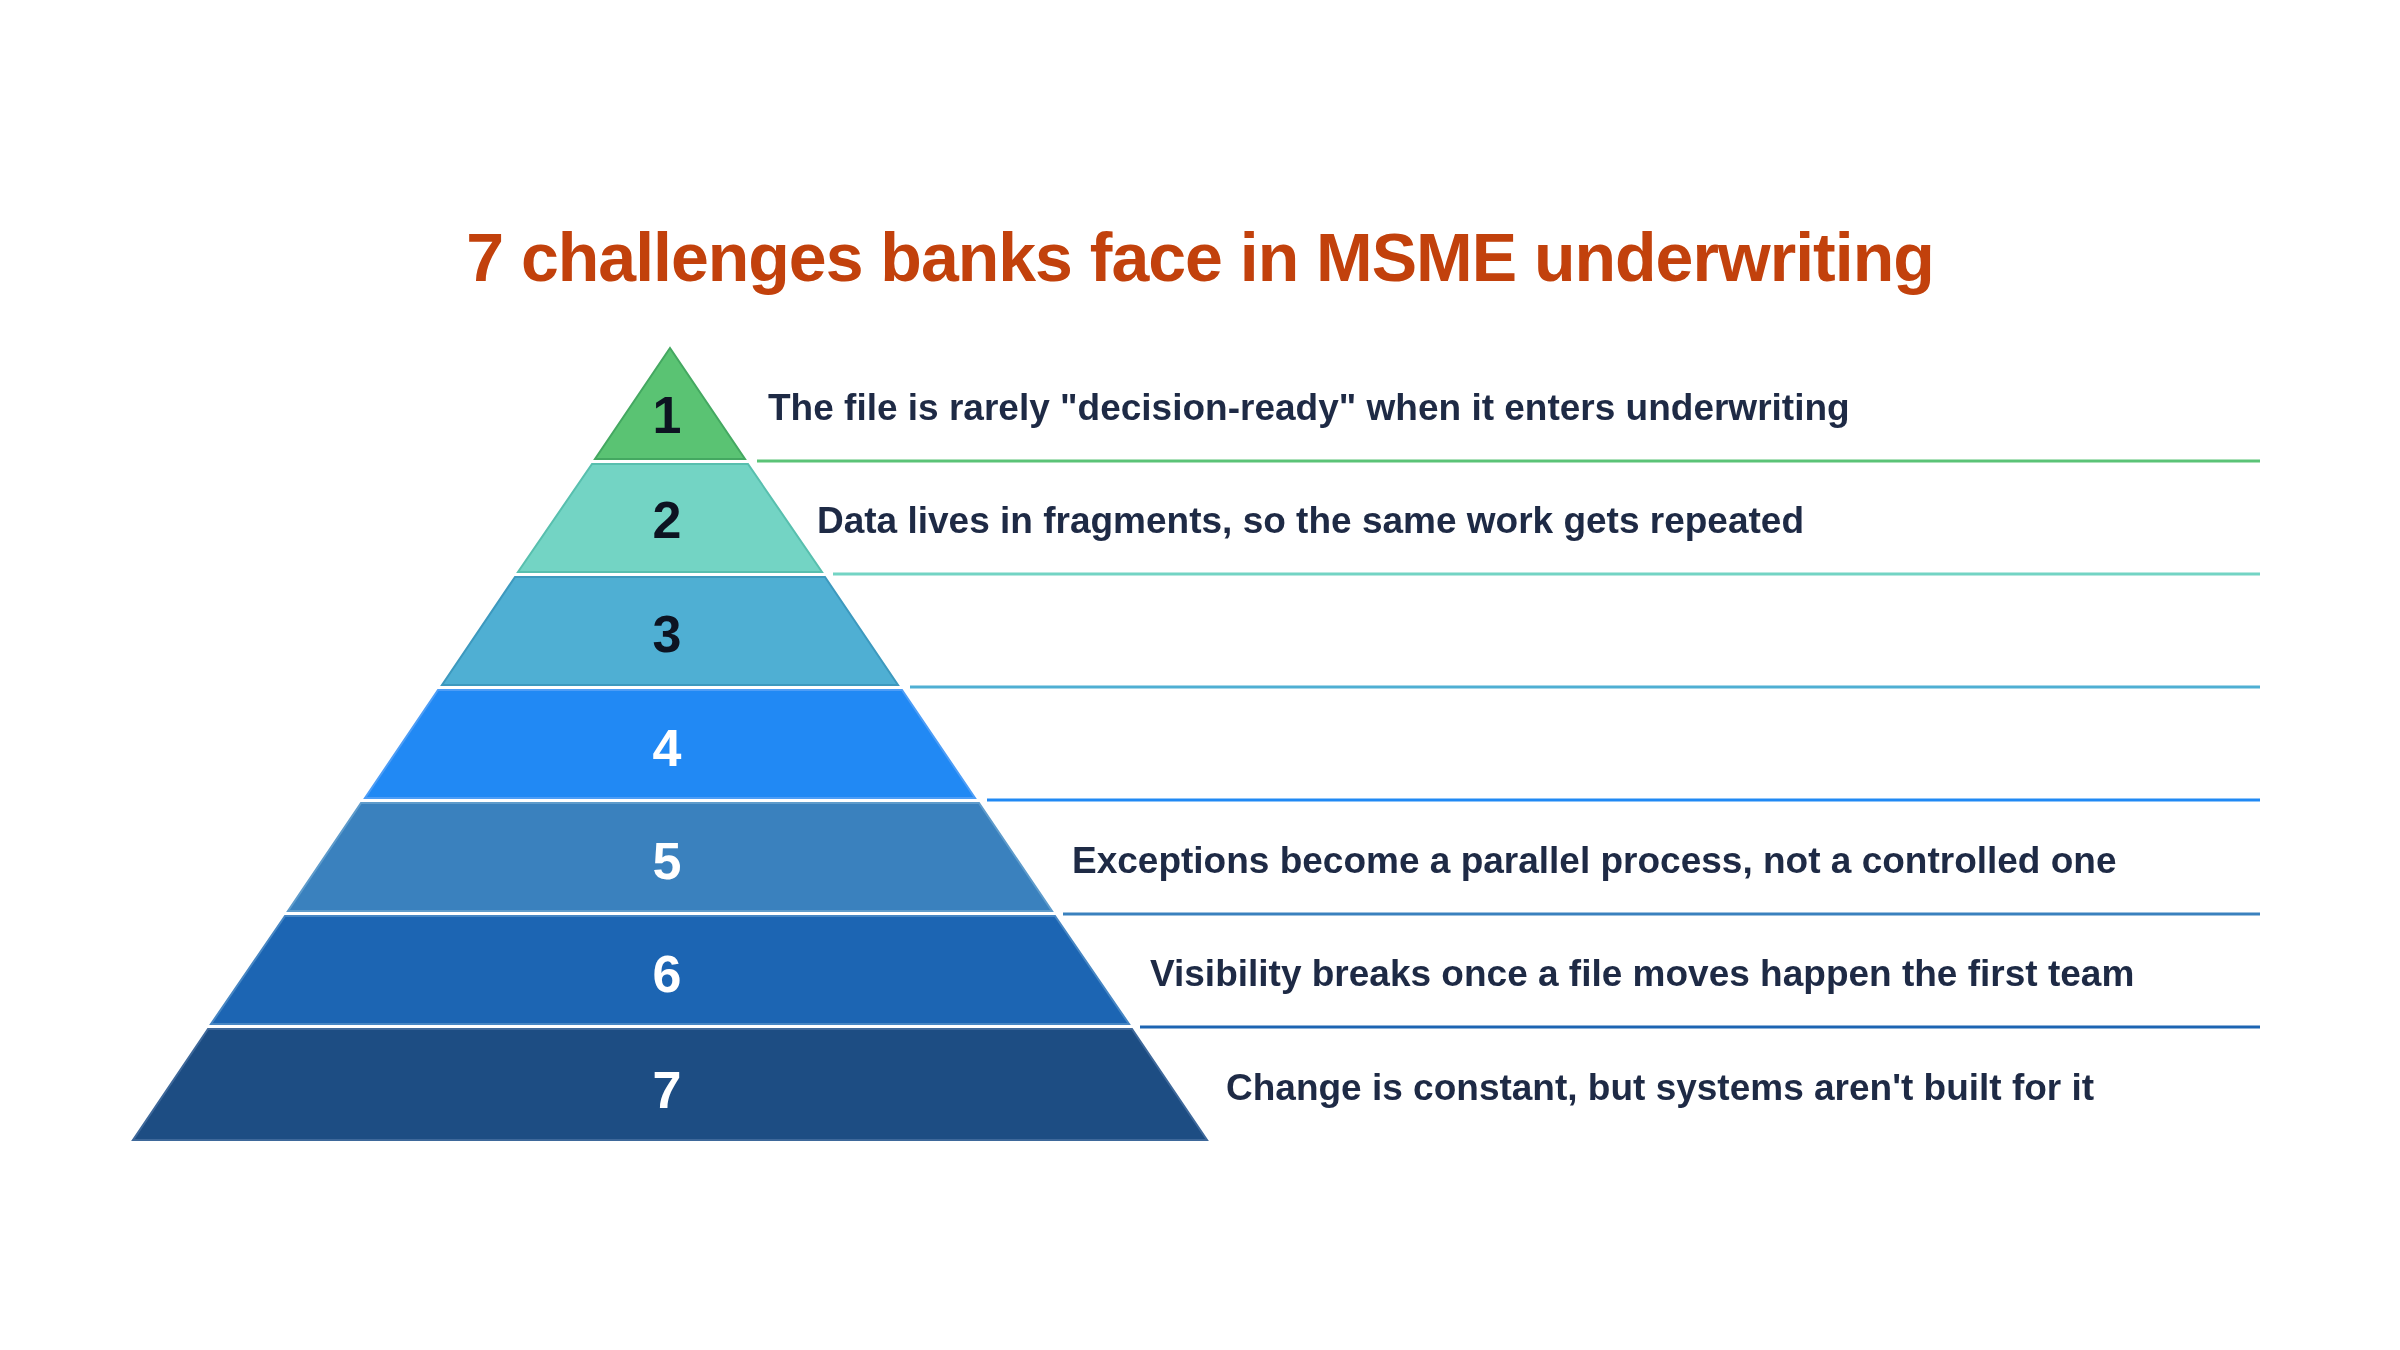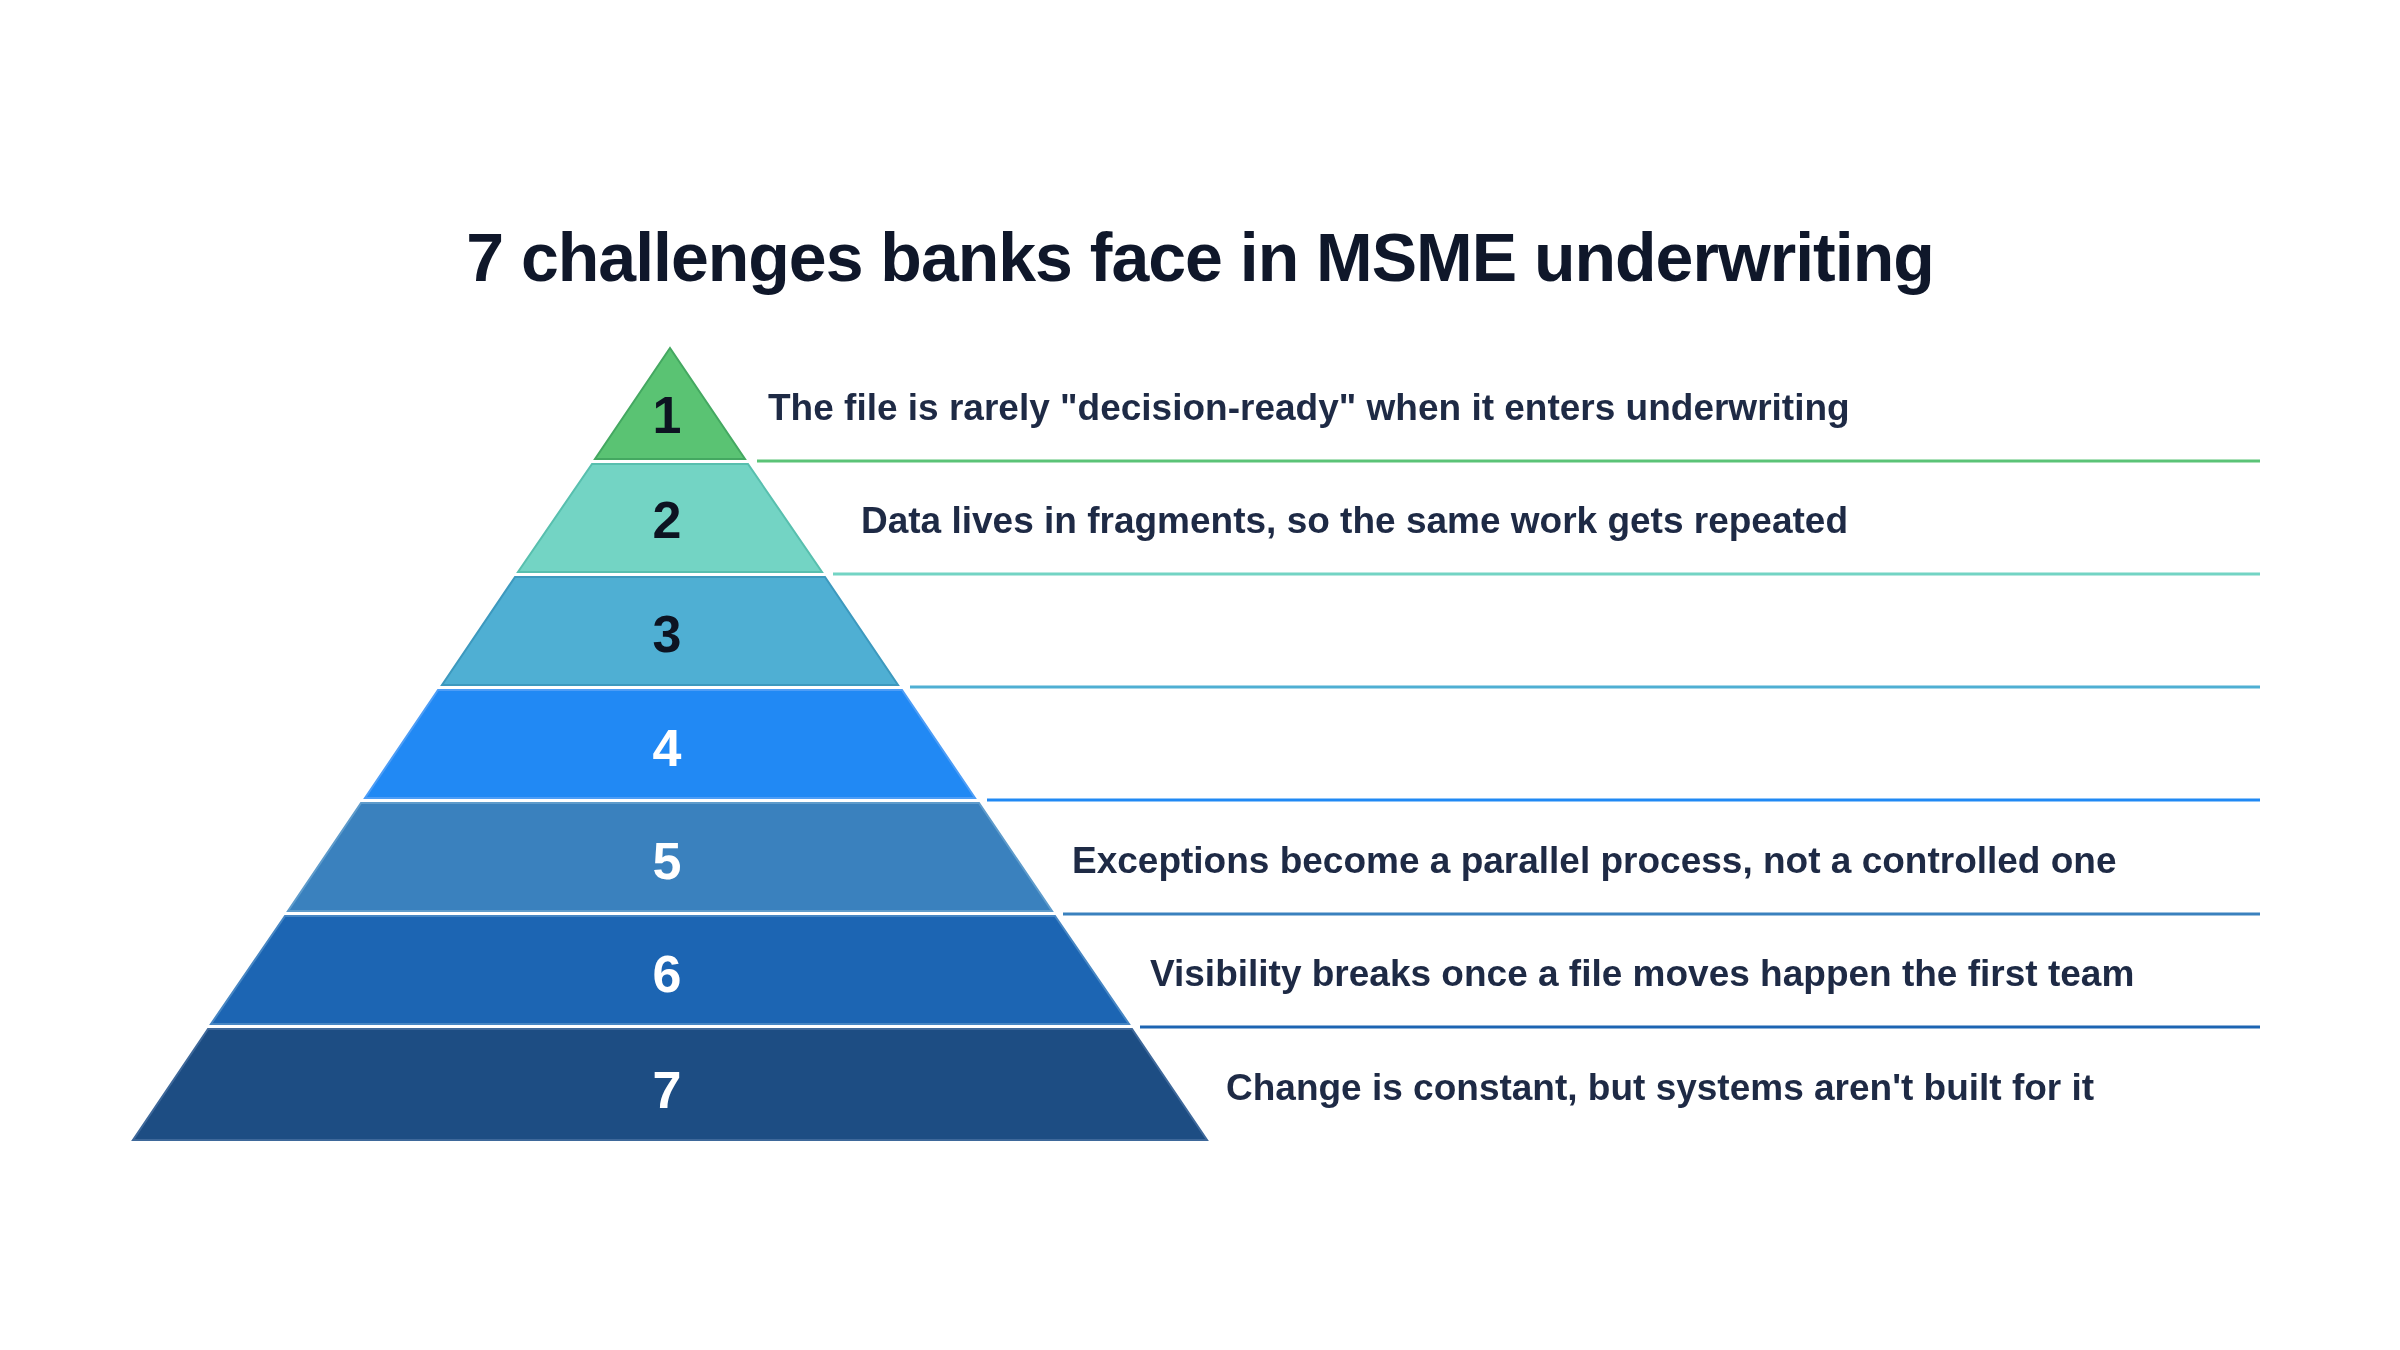--- a/index.html
+++ b/index.html
@@ -11,21 +11,21 @@
     font-family:"Liberation Sans", sans-serif;
   }
   .title{
     position:absolute;
     left:0;top:218px;width:2400px;
     margin:0;
     text-align:center;
     font-size:68px;
     font-weight:700;
     letter-spacing:-1px;
-    color:#0f172a;
+    color:#c2410c;
   }
   .pyr-svg{position:absolute;left:0;top:0;}
   .num{
     position:absolute;
     transform:translate(-50%,-50%);
     font-size:52px;
     font-weight:700;
     line-height:1;
     white-space:nowrap;
   }
@@ -66,18 +66,18 @@
 
   <span class="num" style="left: 667px; top: 415px; color: rgb(13, 19, 33);">1</span>
   <span class="num" style="left: 667px; top: 520px; color: rgb(13, 19, 33);">2</span>
   <span class="num" style="left: 667px; top: 634px; color: rgb(13, 19, 33);">3</span>
   <span class="num" style="left: 667px; top: 748px; color: rgb(255, 255, 255);">4</span>
   <span class="num" style="left: 667px; top: 861px; color: rgb(255, 255, 255);">5</span>
   <span class="num" style="left: 667px; top: 974px; color: rgb(255, 255, 255);">6</span>
   <span class="num" style="left: 667px; top: 1090px; color: rgb(255, 255, 255);">7</span>
 
   <span class="label" style="left:768px;top:408px">The file is rarely "decision-ready" when it enters underwriting</span>
-  <span class="label" style="left:861px;top:521px">Data lives in fragments, so the same work gets repeated</span>
+  <span class="label" style="left:817px;top:521px">Data lives in fragments, so the same work gets repeated</span>
   <span class="label" style="left:1072px;top:861px">Exceptions become a parallel process, not a controlled one</span>
   <span class="label" style="left:1150px;top:974px">Visibility breaks once a file moves happen the first team</span>
   <span class="label" style="left:1226px;top:1088px">Change is constant, but systems aren't built for it</span>
 
 </div>
 
 </body></html>

